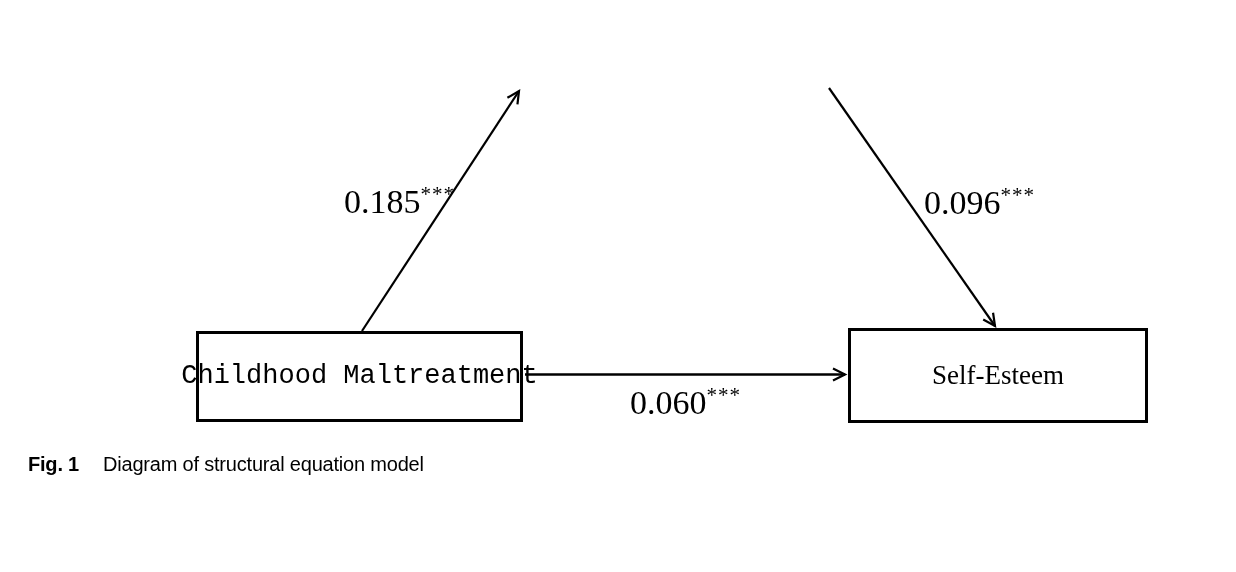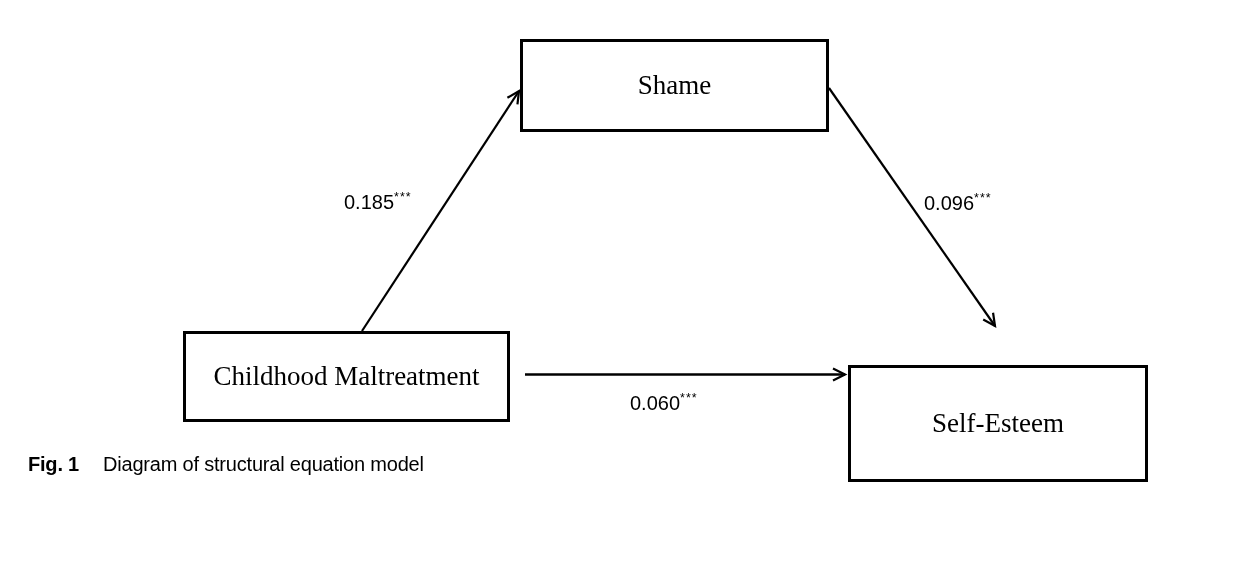--- a/index.html
+++ b/index.html
@@ -29,29 +29,28 @@
     background: #ffffff;
     display: flex;
     align-items: center;
     justify-content: center;
     font-family: "Liberation Serif", "DejaVu Serif", serif;
     font-size: 27px;
     line-height: 1;
     white-space: nowrap;
   }
   .node-shame            { left: 520px; top: 39px;  width: 309px; height: 93px; }
-  .node-cm               { left: 183px; top: 331px; width: 327px; height: 91px; }
-  .node-se               { left: 848px; top: 328px; width: 300px; height: 117px; margin-top: 37px; }
+  .node-cm               { left: 196px; top: 331px; width: 327px; height: 91px; font-family: Liberation Mono, monospace; }
+  .node-se               { left: 848px; top: 328px; width: 300px; height: 95px; }
   .coef {
     position: absolute;
-    font-family: Liberation Sans, sans-serif;
-    font-size: 20px;
+    font-family: Liberation Serif, serif;
+    font-size: 34px;
     line-height: 1.1;
     white-space: nowrap;
-    margin-top: 8px;
   }
   .coef sup {
     font-size: 62%;
     vertical-align: super;
     letter-spacing: 1px;
   }
   .coef-a { left: 344px; top: 183px; }
   .coef-b { left: 924px; top: 184px; }
   .coef-c { left: 630px; top: 384px; }
   .caption {
@@ -78,23 +77,20 @@
     <defs>
       <marker id="chevron" markerUnits="userSpaceOnUse" markerWidth="18" markerHeight="18" viewBox="0 0 18 18" refX="15" refY="9" orient="auto">
         <path d="M3,3 L15,9 L3,15" fill="none" stroke="#000000" stroke-width="2.2"></path>
       </marker>
     </defs>
     <line x1="362" y1="331" x2="519" y2="91" stroke="#000000" stroke-width="2.2" marker-end="url(#chevron)"></line>
     <line x1="829" y1="88" x2="995" y2="326" stroke="#000000" stroke-width="2.2" marker-end="url(#chevron)"></line>
     <line x1="525" y1="374.5" x2="845" y2="374.5" stroke="#000000" stroke-width="2.4" marker-end="url(#chevron)"></line>
   </svg>
 
-  <div class="node node-shame">
-    <span>Shame</span>
-  </div>
 
   <div class="node node-cm">
     <span>Childhood Maltreatment</span>
   </div>
 
   <div class="node node-se">
     <span>Self-Esteem</span>
   </div>
 
   <div class="coef coef-a">

